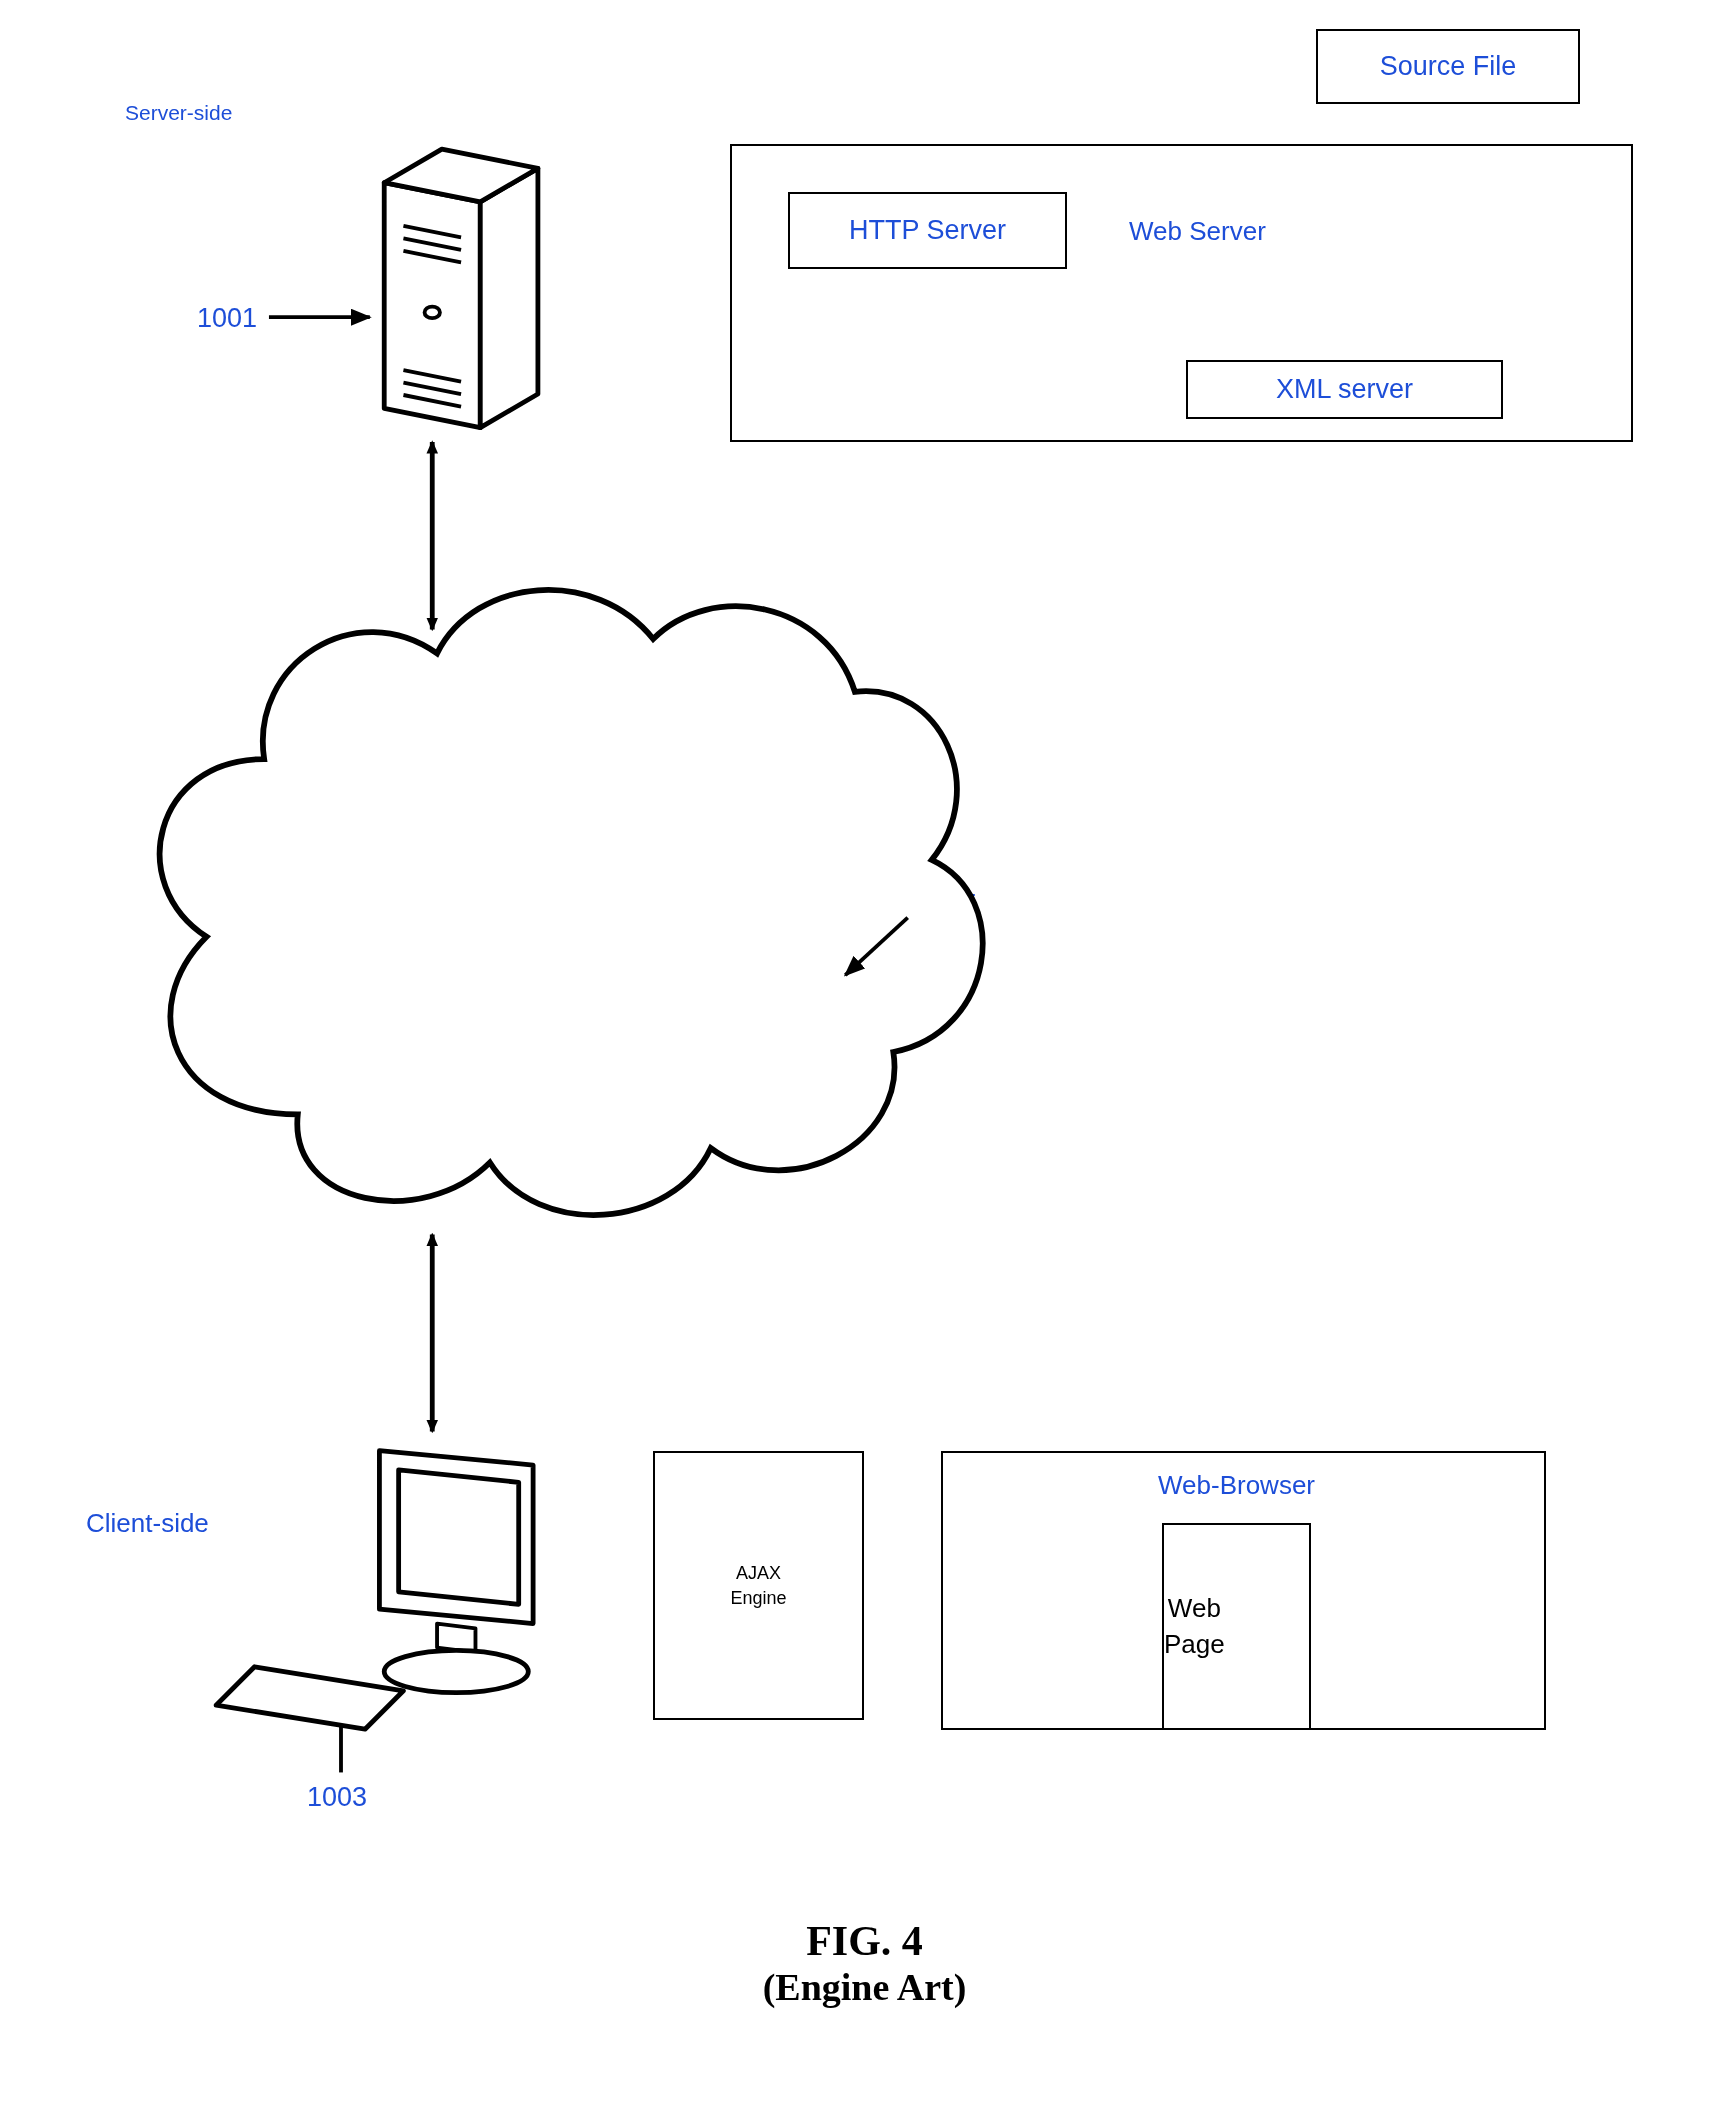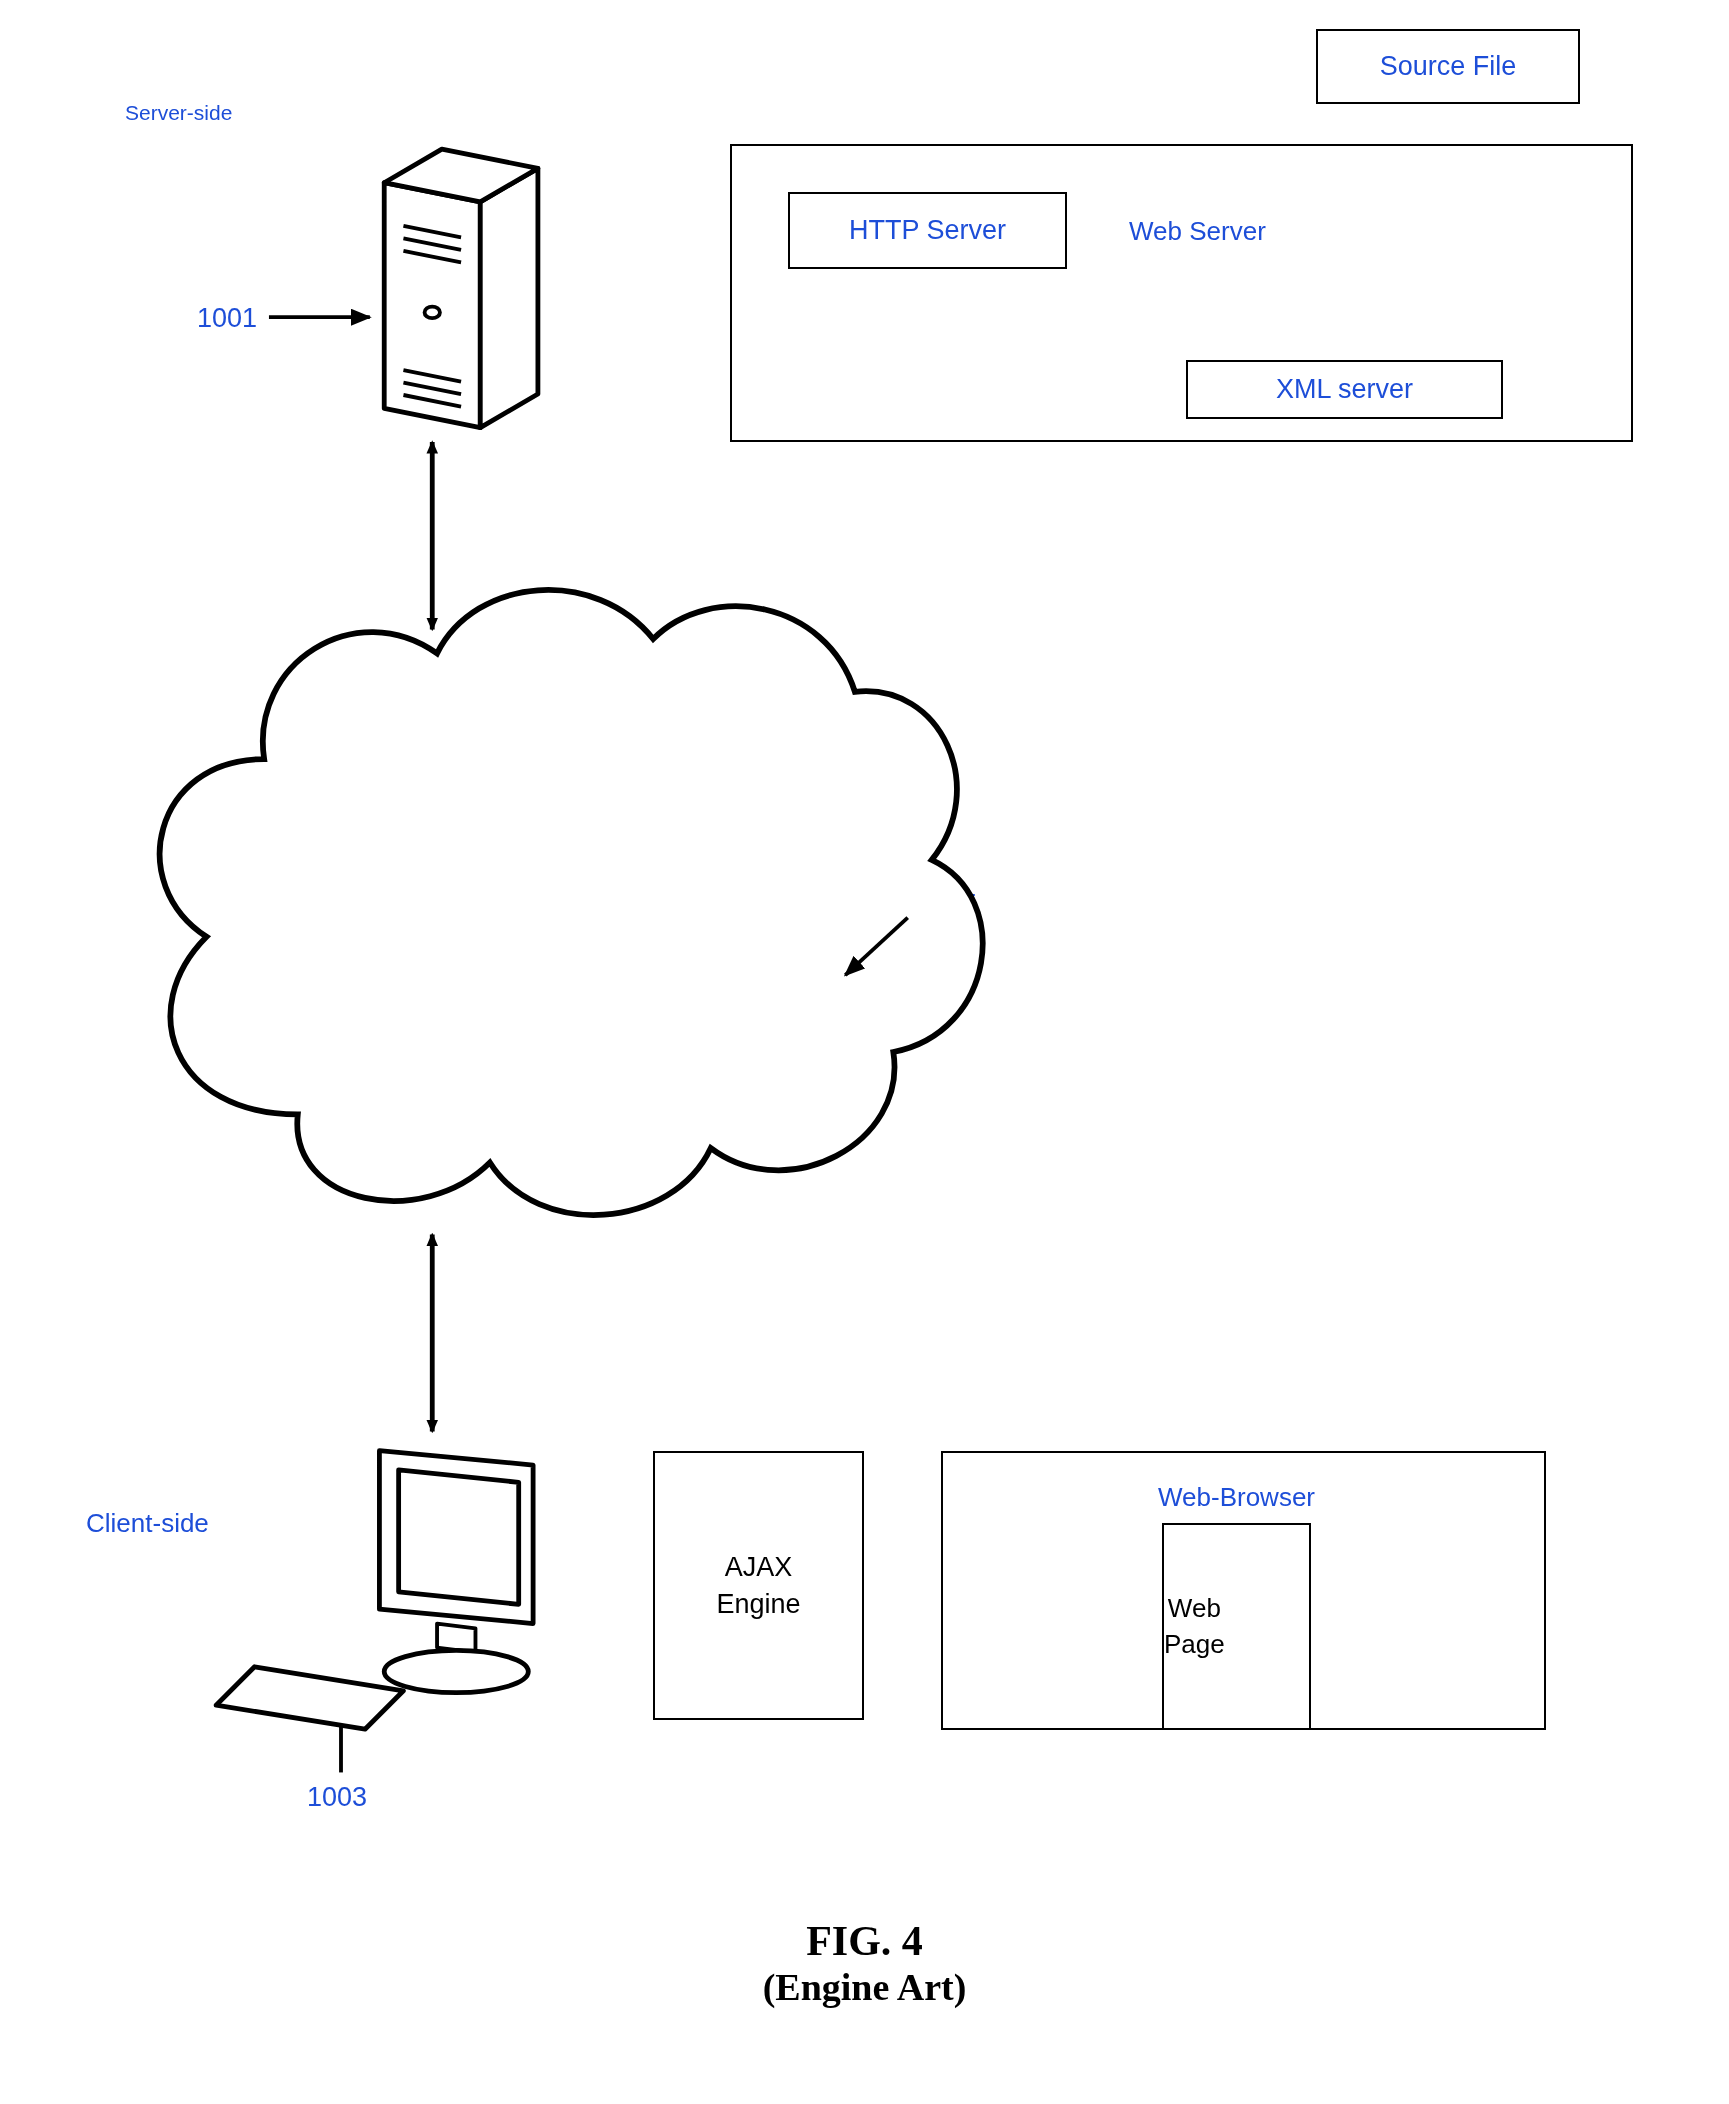--- a/index.html
+++ b/index.html
@@ -75,27 +75,27 @@
 
   <div class="label" style="left:197px; top:303px; font-size:27px;">1001</div>
 
   <div class="label" style="left:432px; top:980px; font-size:29px; letter-spacing:1px;">INTERNET</div>
 
   <div class="label" style="left:917px; top:889px; font-size:27px;">1005</div>
 
   <div class="label" style="left:86px; top:1508px; font-size:26px;">Client-side</div>
 
   <div class="box" style="left:653px; top:1451px; width:211px; height:269px; display:flex; align-items:center; justify-content:center; text-align:center;">
-    <span style="font-size:27px; line-height:1.35; white-space:pre;">AJAX
+    <span style="font-size:18px; line-height:1.35; white-space:pre;">AJAX
 Engine</span>
   </div>
 
   <div class="box" style="left:941px; top:1451px; width:605px; height:279px;"></div>
 
-  <div class="label" style="left:1158px; top:1470px; font-size:26px;margin-top:12px;">Web-Browser</div>
+  <div class="label" style="left:1158px; top:1470px; font-size:26px;">Web-Browser</div>
 
   <div class="box" style="left:1162px; top:1523px; width:149px; height:207px; display:flex; align-items:center; justify-content:flex-start; text-align:center;">
     <span style="font-size:26px; line-height:1.35; white-space:pre;">Web
 Page</span>
   </div>
 
   <div class="label" style="left:307px; top:1782px; font-size:27px;">1003</div>
 
   <div class="figure-caption" style="top:1917px;">
     <div class="fig">FIG. 4</div>

